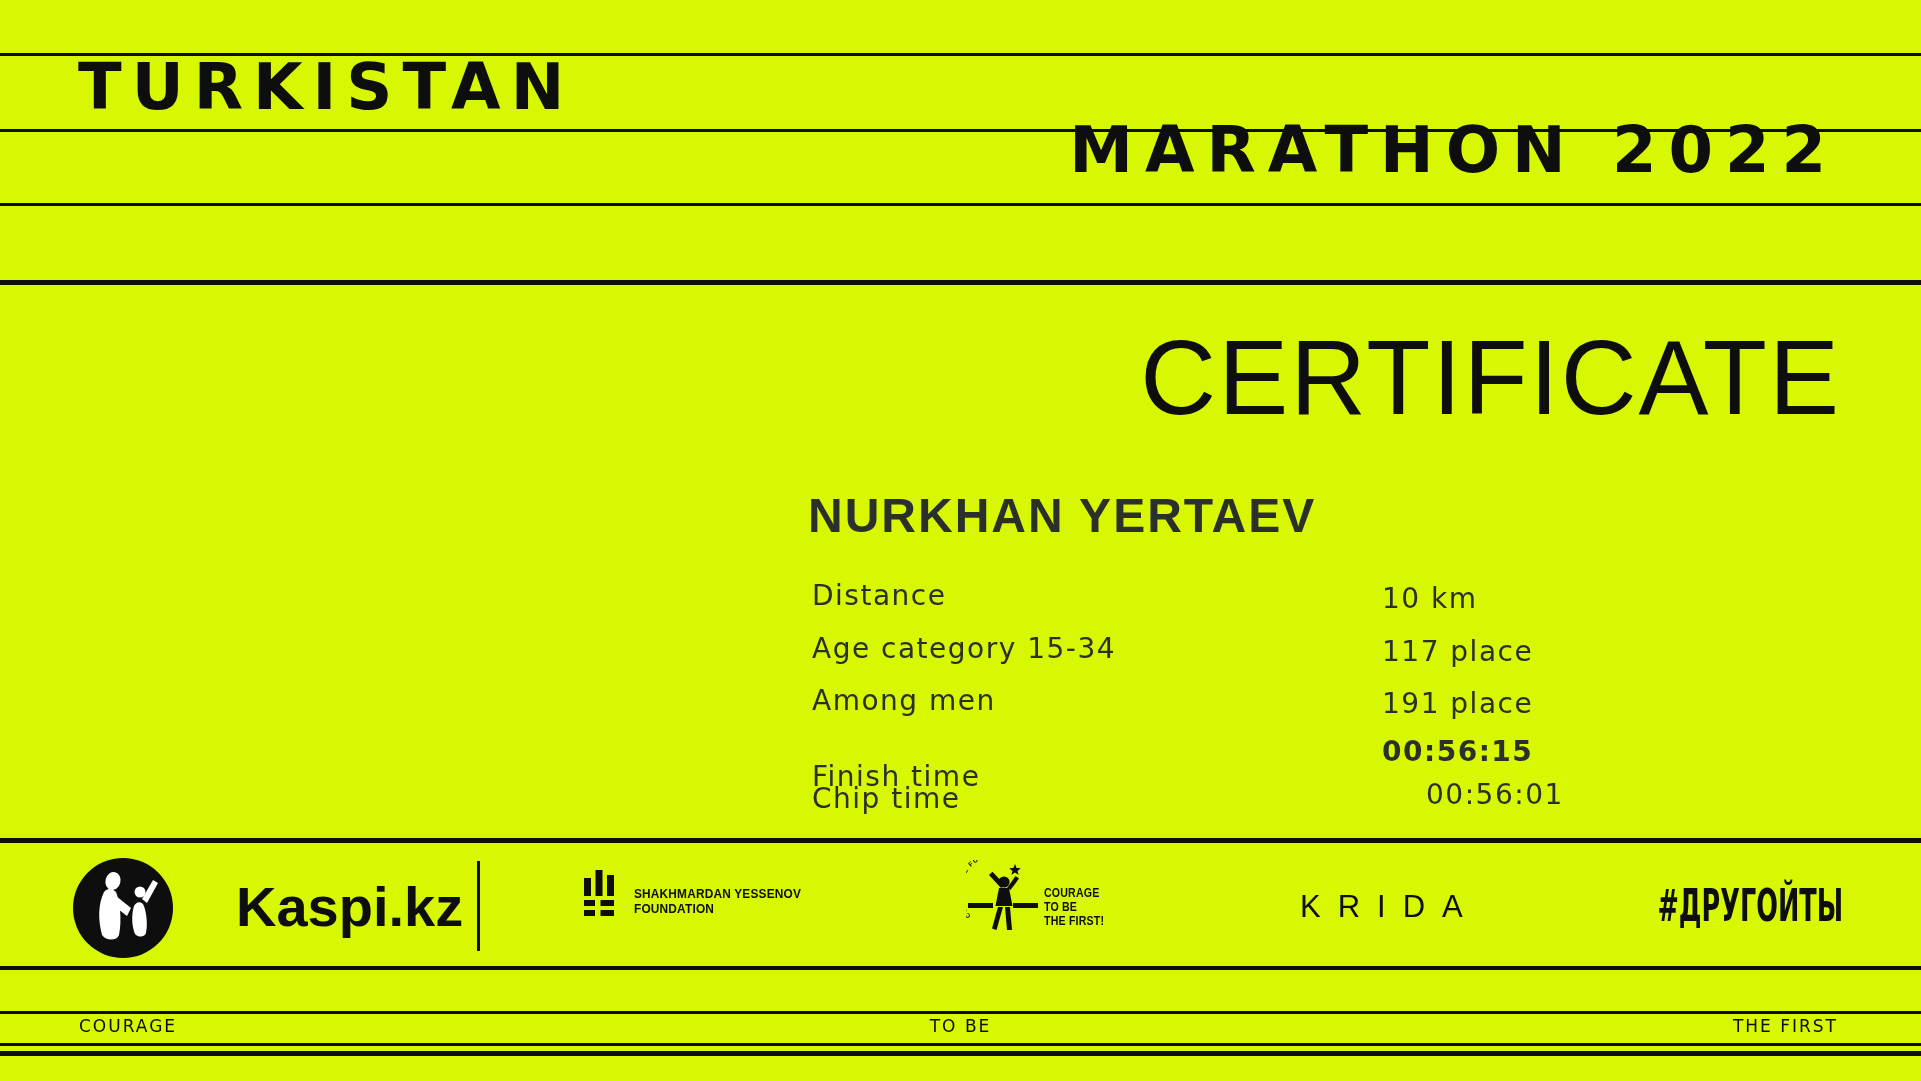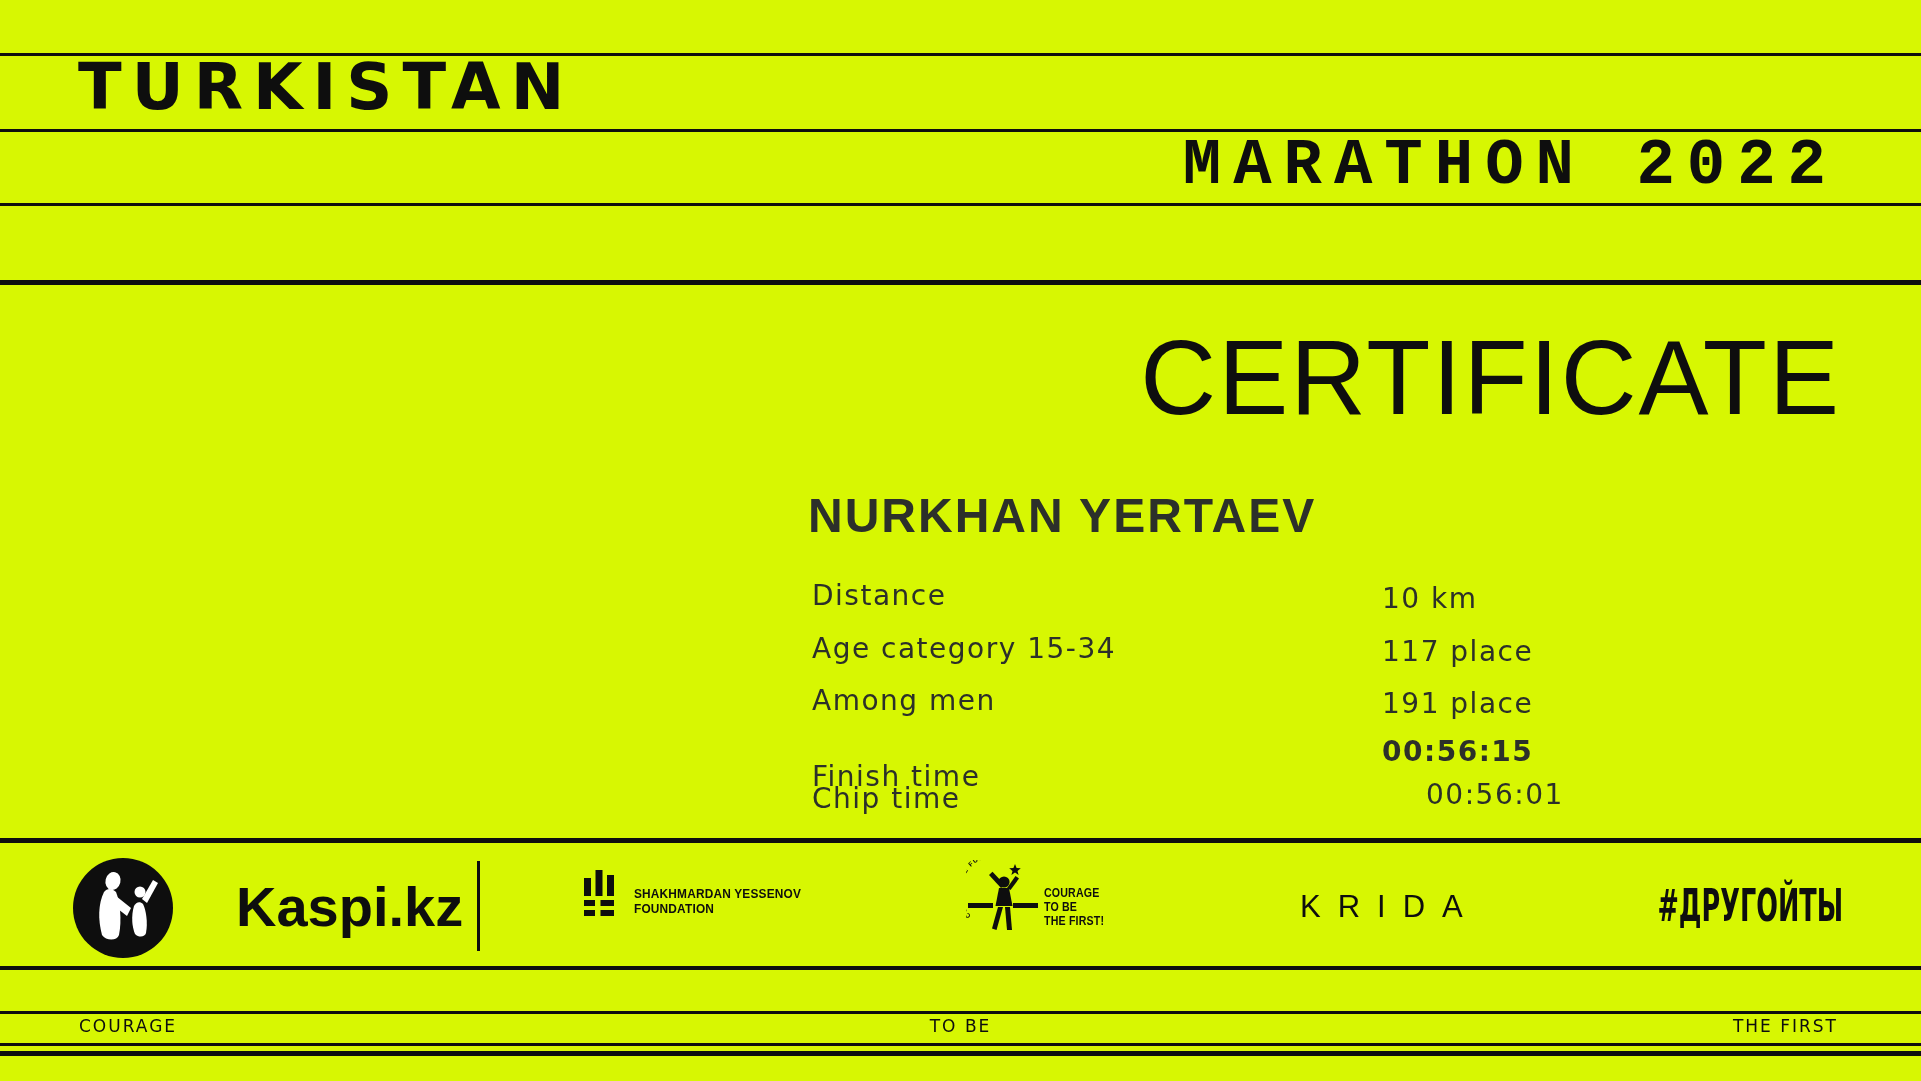--- a/index.html
+++ b/index.html
@@ -7,21 +7,21 @@
     position:relative;width:1921px;height:1081px;overflow:hidden;
     background:var(--bg,#d7f702);
     font-family:"Liberation Sans",sans-serif;color:var(--ink,#0e0e0e);
   }
   .hline{position:absolute;left:0;width:100%;background:var(--ink,#0e0e0e);}
   .display{
     position:absolute;font-family:"DejaVu Sans",sans-serif;font-weight:700;
     line-height:1;white-space:nowrap;color:var(--ink,#0e0e0e);
   }
   .turkistan{left:78px;top:55px;font-size:64px;letter-spacing:10px;}
-  .marathon{right:83px;top:134px;font-size:64px;letter-spacing:12px;font-family:Liberation Mono, monospace;}
+  .marathon{right:83px;top:118px;font-size:64px;letter-spacing:12px;}
   .cert-heading{
     position:absolute;right:80px;top:313px;
     font-family:"Liberation Sans",sans-serif;font-weight:400;
     font-size:105px;letter-spacing:2px;line-height:1;white-space:nowrap;
     color:var(--ink,#0e0e0e);
     margin-top:12px;
   }
   .recipient{
     position:absolute;left:808px;top:492px;
     font-family:"Liberation Sans",sans-serif;font-weight:700;

